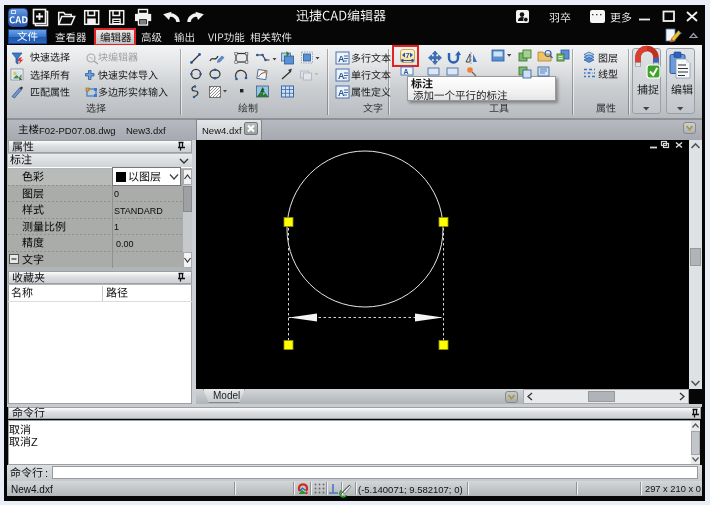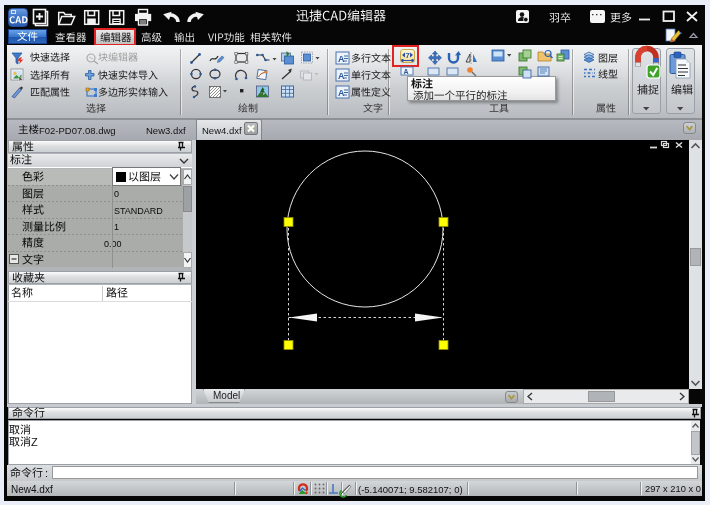--- a/index.html
+++ b/index.html
@@ -331,21 +331,21 @@
 <svg class="tx " style="left:670.5px;top:84px" width="23" height="14" fill="#1a1a1a">
     <use href="#g8" transform="translate(0.0,9.6) scale(0.0110,-0.0110)"></use>
     <use href="#g9" transform="translate(11.0,9.6) scale(0.0110,-0.0110)"></use>
   </svg>
 <div style="position:absolute;left:7px;top:120px;width:695px;height:20px;background:linear-gradient(180deg,#b6bac0,#a6aab0)"></div>
 <svg class="tx " style="left:18px;top:124px" width="22" height="14" fill="#111">
     <use href="#g64" transform="translate(0.0,9.2) scale(0.0105,-0.0105)"></use>
     <use href="#g65" transform="translate(10.5,9.2) scale(0.0105,-0.0105)"></use>
   </svg>
 <div style="position:absolute;left:39px;top:124.5px;color:#111;font:9.5px 'Liberation Sans';white-space:nowrap">F02-PD07.08.dwg</div>
-<div style="position:absolute;left:146px;top:124.5px;color:#111;font:9.5px 'Liberation Sans';white-space:nowrap">New3.dxf</div>
+<div style="position:absolute;left:126px;top:124.5px;color:#111;font:9.5px 'Liberation Sans';white-space:nowrap">New3.dxf</div>
 <div style="position:absolute;left:196px;top:119px;width:66px;height:21px;background:linear-gradient(180deg,#e4e6e8,#c8ccd0);border:1px solid #80868c;border-bottom:none;border-radius:2px 2px 0 0"></div>
 <div style="position:absolute;left:202px;top:124.5px;color:#111;font:9.5px 'Liberation Sans';white-space:nowrap">New4.dxf</div>
 <div style="position:absolute;left:244px;top:122px;width:14px;height:13px;background:linear-gradient(180deg,#b8bcc0,#9aa0a4);border:1px solid #777;border-radius:2px"></div>
 <svg class="tx" style="left:244px;top:122px" width="14" height="13">
     <path d="M4 3.5l6 6M10 3.5l-6 6" stroke="#fffff2" stroke-width="2.2"></path>
   </svg>
 <div style="position:absolute;left:683px;top:122px;width:13px;height:12px;background:linear-gradient(180deg,#cdd1d5,#aeb2b6);border:1px solid #888;border-radius:3px"></div>
 <svg class="tx" style="left:683px;top:122px" width="13" height="12">
     <path d="M3.5 4l3 3.5 3-3.5" stroke="#a89840" stroke-width="1.8" fill="none"></path>
   </svg>
@@ -432,21 +432,21 @@
     <use href="#g72" transform="translate(0.0,9.6) scale(0.0110,-0.0110)"></use>
     <use href="#g73" transform="translate(11.0,9.6) scale(0.0110,-0.0110)"></use>
     <use href="#g74" transform="translate(22.0,9.6) scale(0.0110,-0.0110)"></use>
     <use href="#g75" transform="translate(33.0,9.6) scale(0.0110,-0.0110)"></use>
   </svg>
 <div style="position:absolute;left:114px;top:220px;color:#0a0a0a;font:9px/14px 'Liberation Sans';white-space:nowrap">1</div>
 <svg class="tx " style="left:22px;top:237px" width="23" height="14" fill="#0a0a0a">
     <use href="#g76" transform="translate(0.0,9.6) scale(0.0110,-0.0110)"></use>
     <use href="#g77" transform="translate(11.0,9.6) scale(0.0110,-0.0110)"></use>
   </svg>
-<div style="position:absolute;left:104px;top:237px;color:#0a0a0a;font:9px/14px 'Liberation Sans';white-space:nowrap">0.00</div>
+<div style="position:absolute;left:116px;top:237px;color:#0a0a0a;font:9px/14px 'Liberation Sans';white-space:nowrap">0.00</div>
 <svg class="tx" style="left:9px;top:254px" width="11" height="11">
     <rect x="0.5" y="0.5" width="9" height="9" fill="#e8e8e8" stroke="#555"></rect>
     <path d="M2.5 5h5" stroke="#333" stroke-width="1.2"></path>
   </svg>
 <svg class="tx " style="left:22px;top:254px" width="23" height="14" fill="#0a0a0a">
     <use href="#g15" transform="translate(0.0,9.6) scale(0.0110,-0.0110)"></use>
     <use href="#g55" transform="translate(11.0,9.6) scale(0.0110,-0.0110)"></use>
   </svg>
 <div style="position:absolute;left:8px;top:185px;width:176px;height:1px;background:repeating-linear-gradient(90deg,#8e918e 0 2px,transparent 2px 4px)"></div>
 <div style="position:absolute;left:8px;top:201px;width:176px;height:1px;background:repeating-linear-gradient(90deg,#8e918e 0 2px,transparent 2px 4px)"></div>

